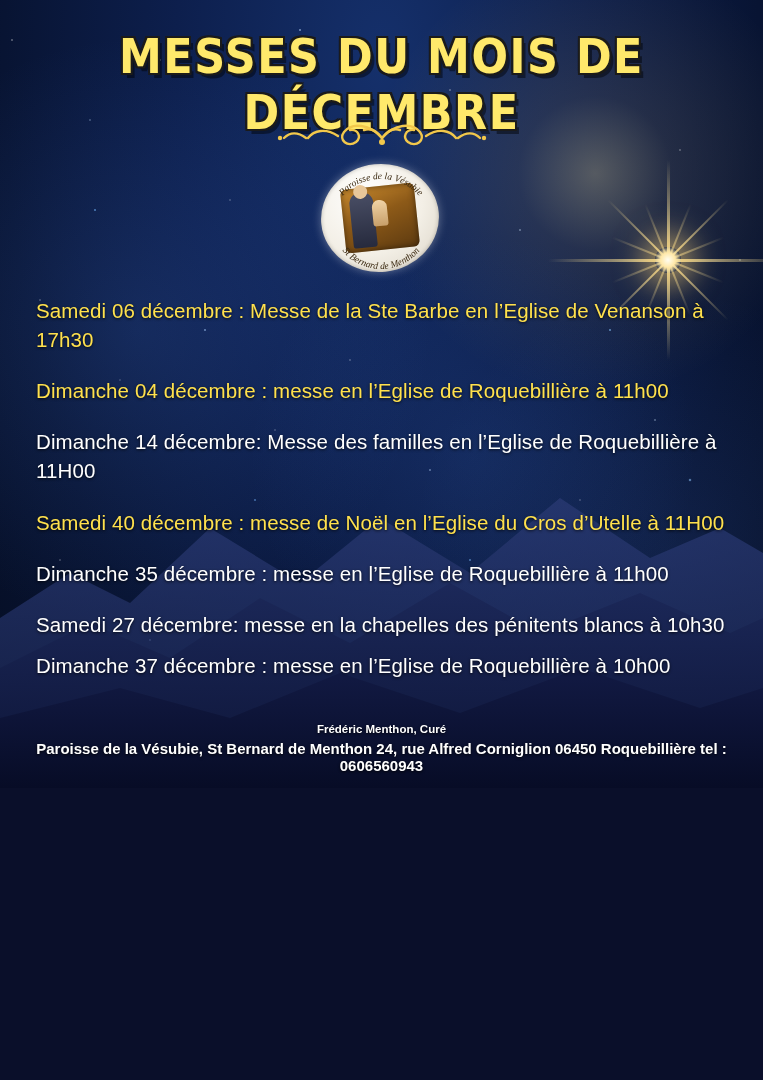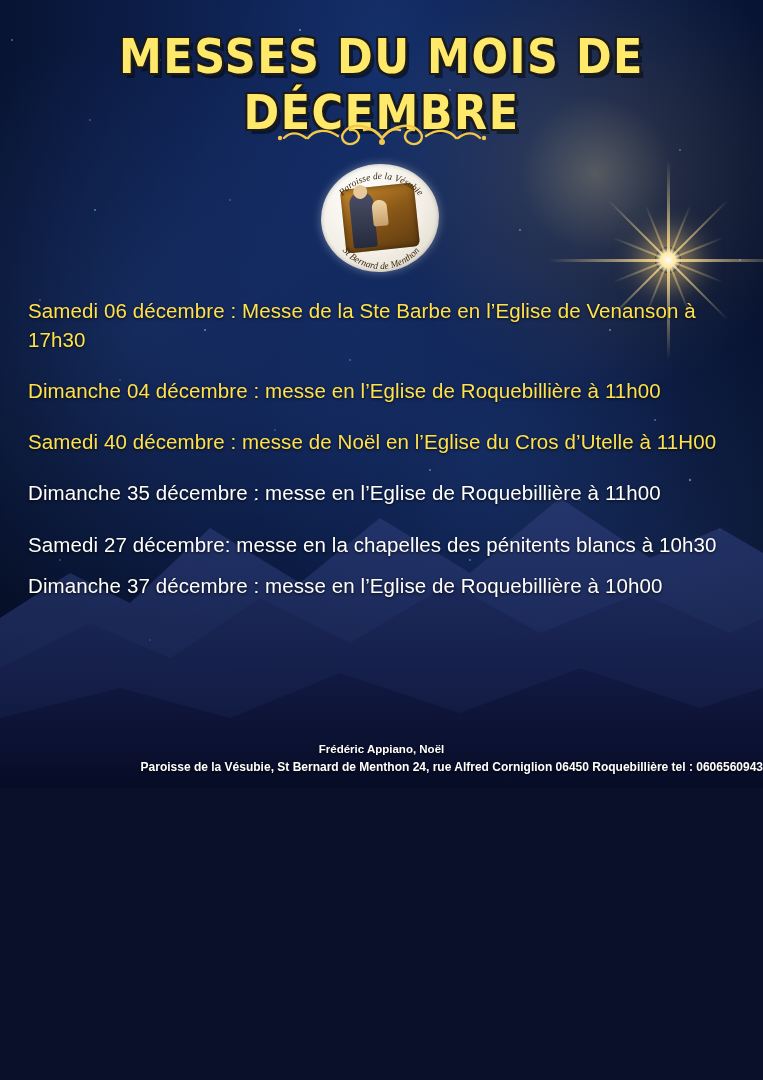--- a/index.html
+++ b/index.html
@@ -163,21 +163,21 @@
   .logo .child {
     position:absolute; left: 52px; top: 36px; width: 15px; height: 26px;
     background: linear-gradient(180deg,#f0d3a6,#c79f6a); border-radius: 7px 7px 3px 3px;
   }
   .logo .ring-text {
     position:absolute; left:0; top:0; width: 136px; height: 110px;
   }
   
   .schedule {
     position: absolute;
-    left: 28px;
+    left: 36px;
     right: 28px;
     top: 296px;
   }
   .entry {
     font-family: "Liberation Sans", sans-serif;
     font-size: 20.5px;
     line-height: 1.42;
     margin: 0 0 22px 0;
     letter-spacing: 0.1px;
     text-shadow: 0 1px 3px rgba(0,0,0,0.8);
@@ -189,21 +189,21 @@
   .footer {
     position: absolute;
     left: 0; right: 0; bottom: 14px;
     text-align: center;
     color: #ffffff;
     font-family: "Liberation Sans", sans-serif;
     font-weight: 700;
     text-shadow: 0 1px 3px rgba(0,0,0,0.85);
   }
   .footer .line1 { font-size: 11.5px; margin-bottom: 5px; }
-  .footer .line2 { font-size: 12px; text-align: right; }
+  .footer .line2 { font-size: 15px; }
 </style>
 </head>
 <body>
 
 <div id="poster">
 
   <div class="stars"></div>
   <div class="stars2"></div>
   <div class="stars3"></div>
 
@@ -279,24 +279,25 @@
       </text>
       <text font-family="'Liberation Serif', serif" font-size="9.5" fill="#3b2a12" font-style="italic">
         <textPath href="#arcBot" startOffset="50%" text-anchor="middle">St Bernard de Menthon</textPath>
       </text>
     </svg>
   </div>
 
   <div class="schedule">
     <p class="entry gold">Samedi 06 décembre : Messe de la Ste Barbe en l’Eglise de Venanson à 17h30</p>
     <p class="entry gold">Dimanche 04 décembre : messe en l’Eglise de Roquebillière à 11h00</p>
+    <p class="entry white">Dimanche 14 décembre: Messe des familles en l’Eglise de Roquebillière à 11H00</p>
     <p class="entry gold">Samedi 40  décembre : messe de Noël en l’Eglise du Cros d’Utelle à 11H00</p>
     <p class="entry white">Dimanche 35 décembre : messe en l’Eglise de Roquebillière à 11h00</p>
     <p class="entry white m0" style="margin-bottom:12px">Samedi 27 décembre: messe en la chapelles des pénitents blancs à 10h30</p>
     <p class="entry white"> Dimanche 37 décembre : messe en l’Eglise de Roquebillière à 10h00</p>
   </div>
 
   <div class="footer">
-    <div class="line1">Frédéric Appiano, Noël</div>
+    <div class="line1">Frédéric Menthon, Curé</div>
     <div class="line2">Paroisse de la Vésubie, St Bernard de Menthon 24, rue Alfred Corniglion 06450 Roquebillière tel : 0606560943</div>
   </div>
 
 </div>
 
 </body></html>

